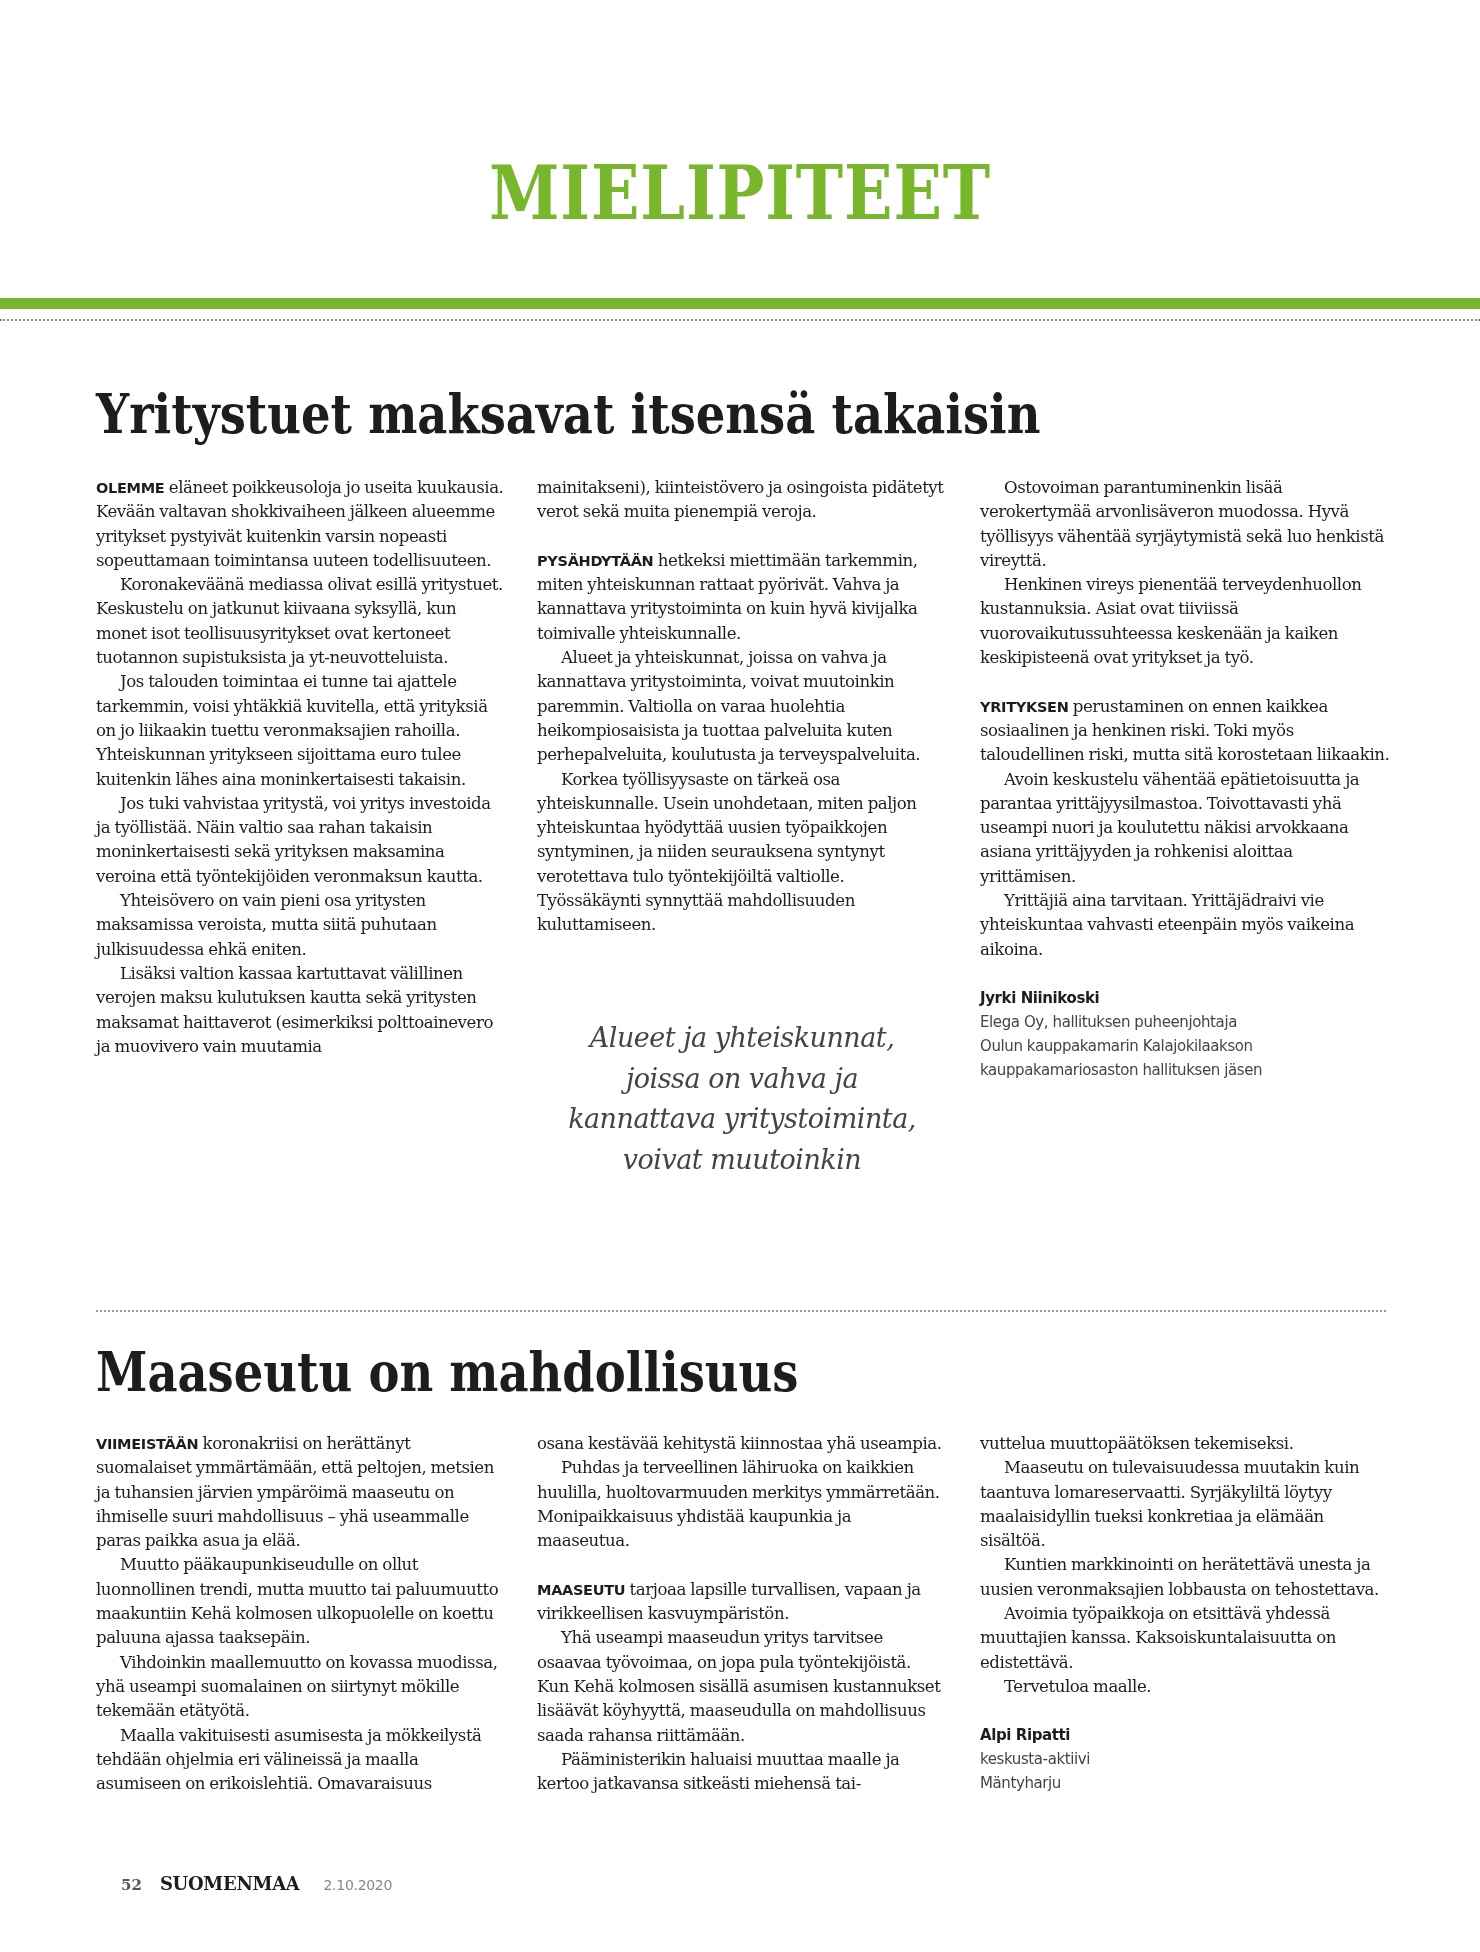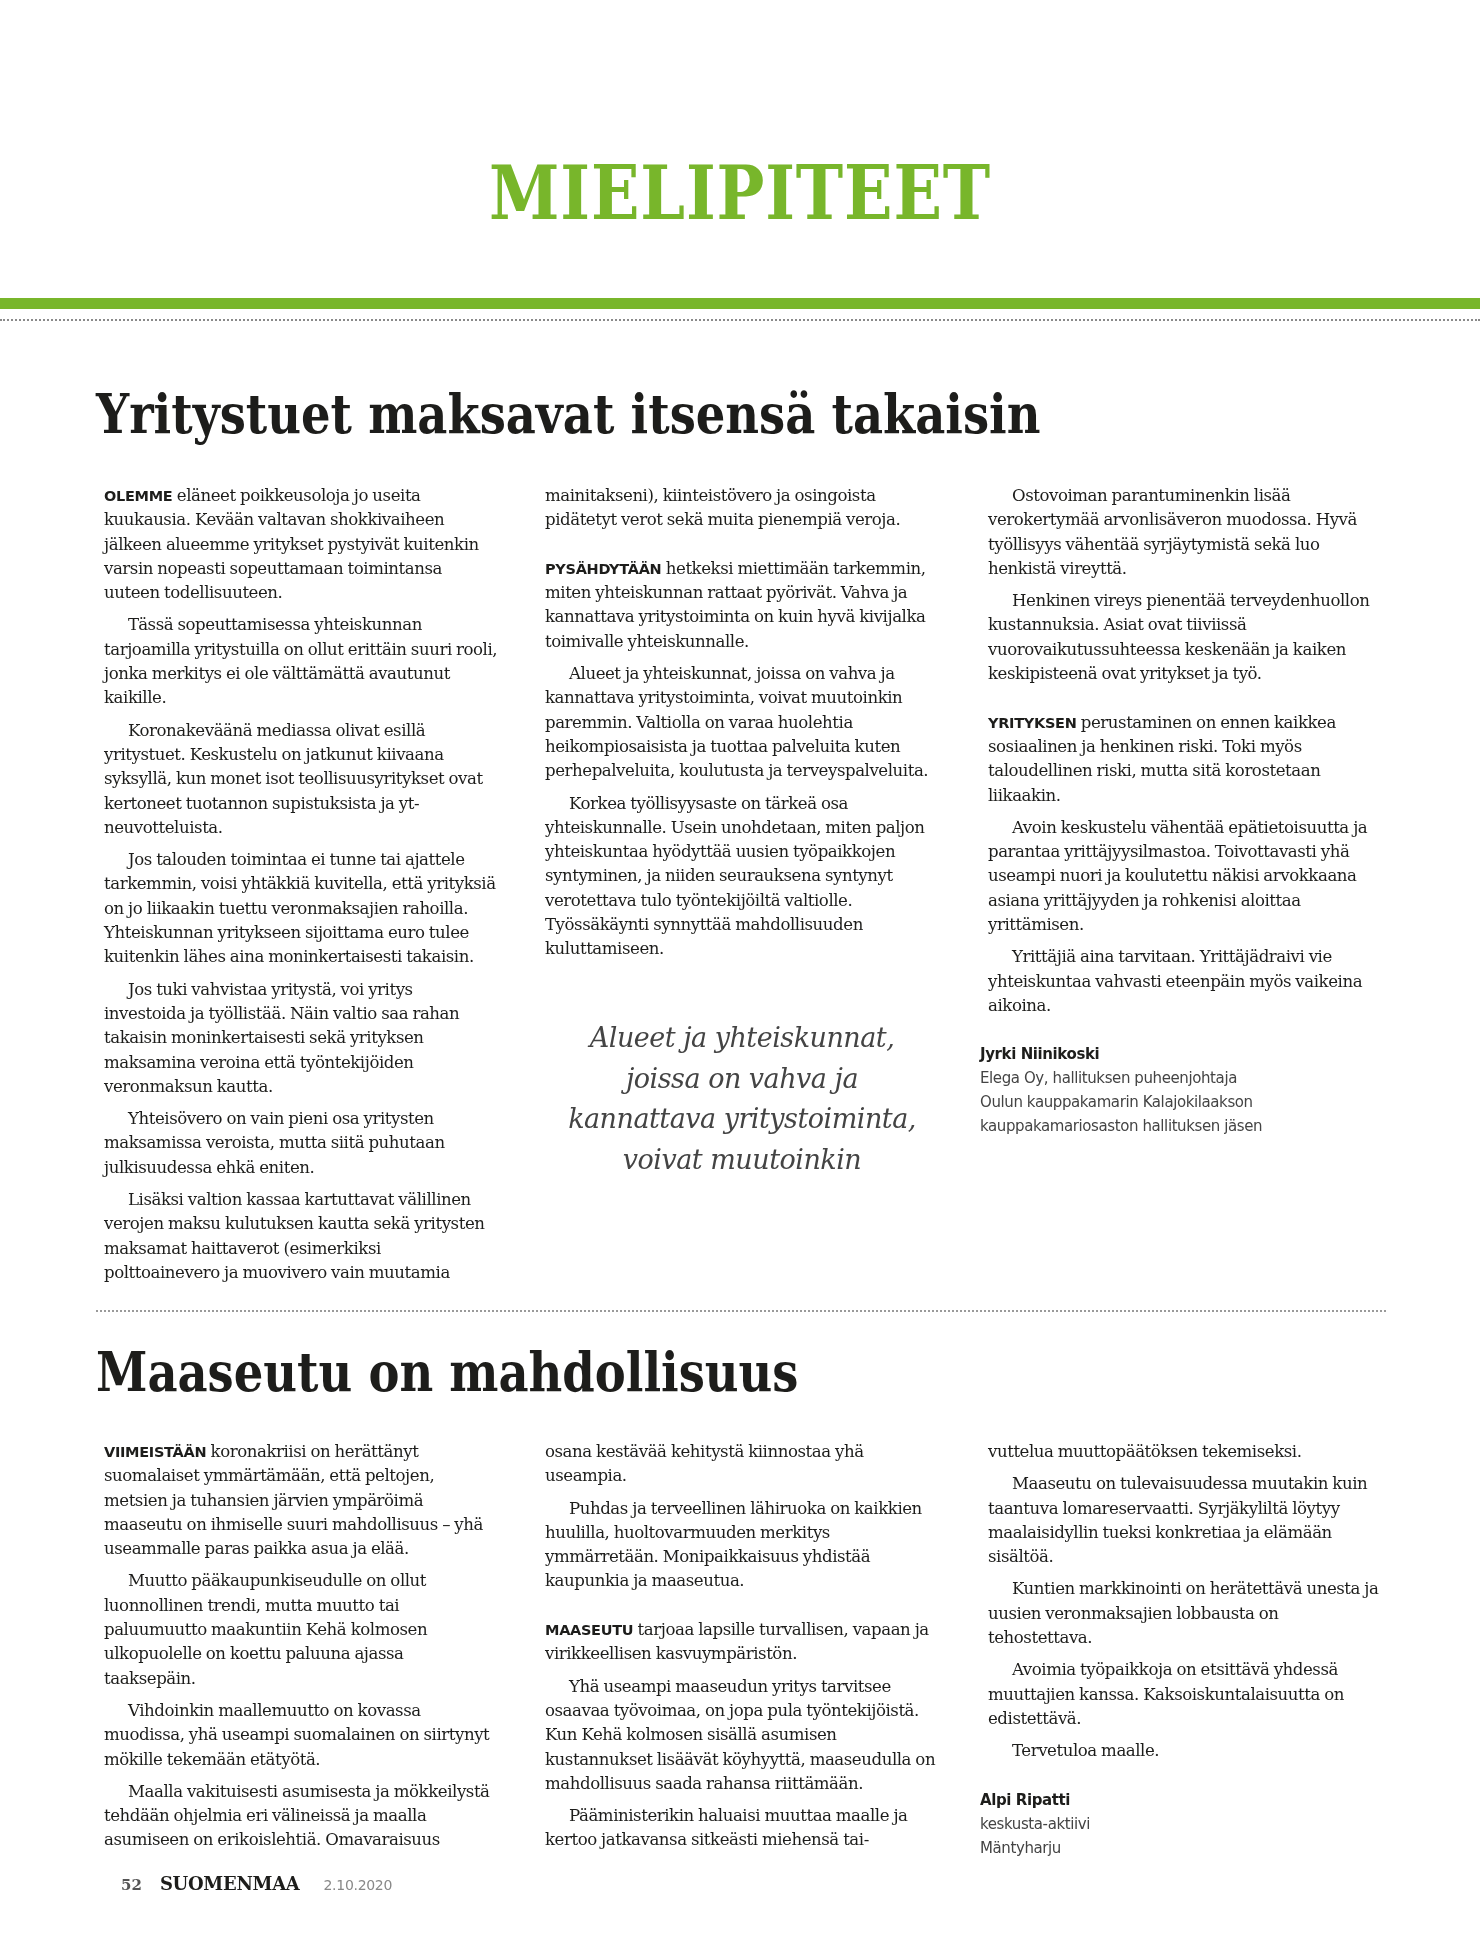--- a/index.html
+++ b/index.html
@@ -18,21 +18,21 @@
     font-size: 54px; color: #1d1d1b; transform: scaleX(0.86); transform-origin: left;
     white-space: nowrap; margin: 0;
   }
   .h1 { top: 382px; }
   .h2 { top: 1340px; }
 
   .col {
     position: absolute; width: 410px;
     font-family: "DejaVu Serif", serif; font-size: 16.6px; line-height: 24.3px; color: #1d1d1b;
   }
-  .col p { margin: 8px; text-indent: 24px; letter-spacing: -0.45px; word-spacing: -0.5px; }
+  .col p { margin: 0; text-indent: 24px; letter-spacing: -0.45px; word-spacing: -0.5px; }
   .col p.noindent { text-indent: 0; }
   .col p.gap { margin-top: 24.3px; }
   .lead { font-family: "DejaVu Sans", sans-serif; font-weight: bold; font-size: 14.5px; letter-spacing: -0.3px; }
 
   .a1c1 { left: 96px; top: 476px; }
   .a1c2 { left: 537px; top: 476px; }
   .a1c3 { left: 980px; top: 476px; }
   .a2c1 { left: 96px; top: 1432px; }
   .a2c2 { left: 537px; top: 1432px; }
   .a2c3 { left: 980px; top: 1432px; }
@@ -57,21 +57,20 @@
 <body>
 
 <div class="section-title" style="color: rgb(120, 182, 43);">MIELIPITEET</div>
 <div class="green-bar" style="background: rgb(120, 182, 43);"></div>
 <div class="dots-full"></div>
 
 <h1 class="headline h1">Yritystuet maksavat itsensä takaisin</h1>
 
 <div class="col a1c1">
   <p class="noindent"><span class="lead">OLEMME</span><span> eläneet poikkeusoloja jo useita kuukausia. Kevään valtavan shokkivaiheen jälkeen alueemme yritykset pystyivät kuitenkin varsin nopeasti sopeuttamaan toimintansa uuteen todellisuuteen.</span></p>
-  <p>Tässä sopeuttamisessa yhteiskunnan tarjoamilla yritystuilla on ollut erittäin suuri rooli, jonka merkitys ei ole välttämättä avautunut kaikille.</p>
   <p>Koronakeväänä mediassa olivat esillä yritystuet. Keskustelu on jatkunut kiivaana syksyllä, kun monet isot teollisuusyritykset ovat kertoneet tuotannon supistuksista ja yt-neuvotteluista.</p>
   <p>Jos talouden toimintaa ei tunne tai ajattele tarkemmin, voisi yhtäkkiä kuvitella, että yrityksiä on jo liikaakin tuettu veronmaksajien rahoilla. Yhteiskunnan yritykseen sijoittama euro tulee kuitenkin lähes aina moninkertaisesti takaisin.</p>
   <p>Jos tuki vahvistaa yritystä, voi yritys investoida ja työllistää. Näin valtio saa rahan takaisin moninkertaisesti sekä yrityksen maksamina veroina että työntekijöiden veronmaksun kautta.</p>
   <p>Yhteisövero on vain pieni osa yritysten maksamissa veroista, mutta siitä puhutaan julkisuudessa ehkä eniten.</p>
   <p>Lisäksi valtion kassaa kartuttavat välillinen verojen maksu kulutuksen kautta sekä yritysten maksamat haittaverot (esimerkiksi polttoainevero ja muovivero vain muutamia</p>
 </div>
 
 <div class="col a1c2">
   <p class="noindent">mainitakseni), kiinteistövero ja osingoista pidätetyt verot sekä muita pienempiä veroja.</p>
   <p class="noindent gap"><span class="lead">PYSÄHDYTÄÄN</span><span> hetkeksi miettimään tarkemmin, miten yhteiskunnan rattaat pyörivät. Vahva ja kannattava yritystoiminta on kuin hyvä kivijalka toimivalle yhteiskunnalle.</span></p>

